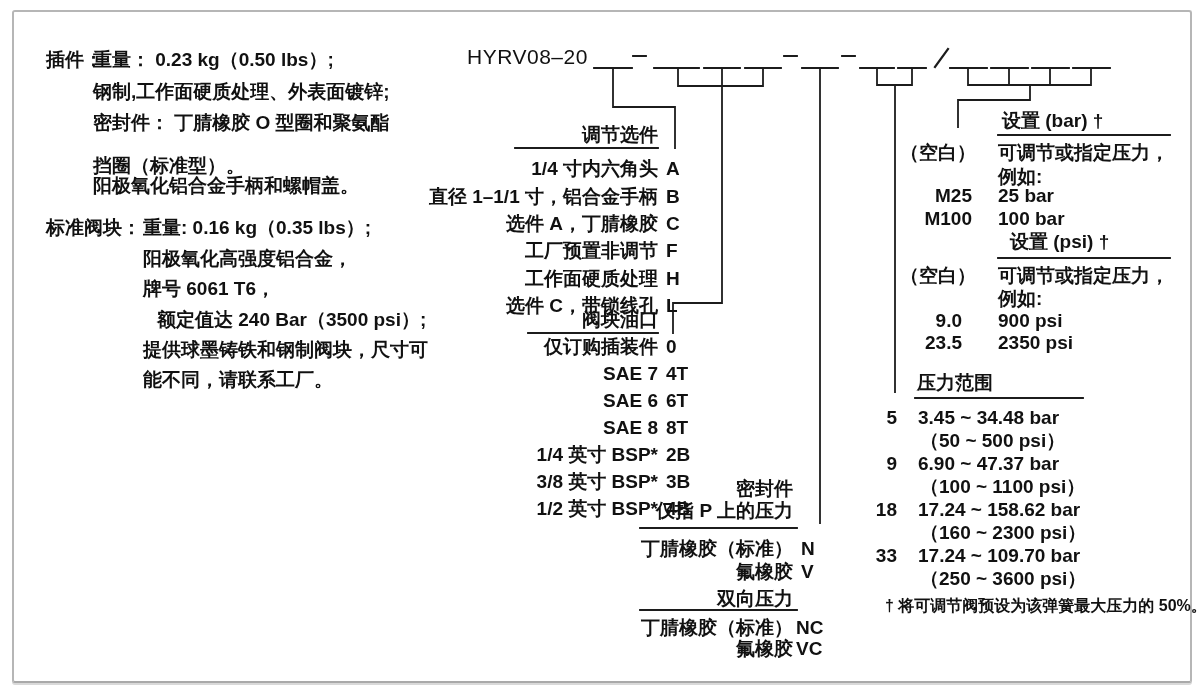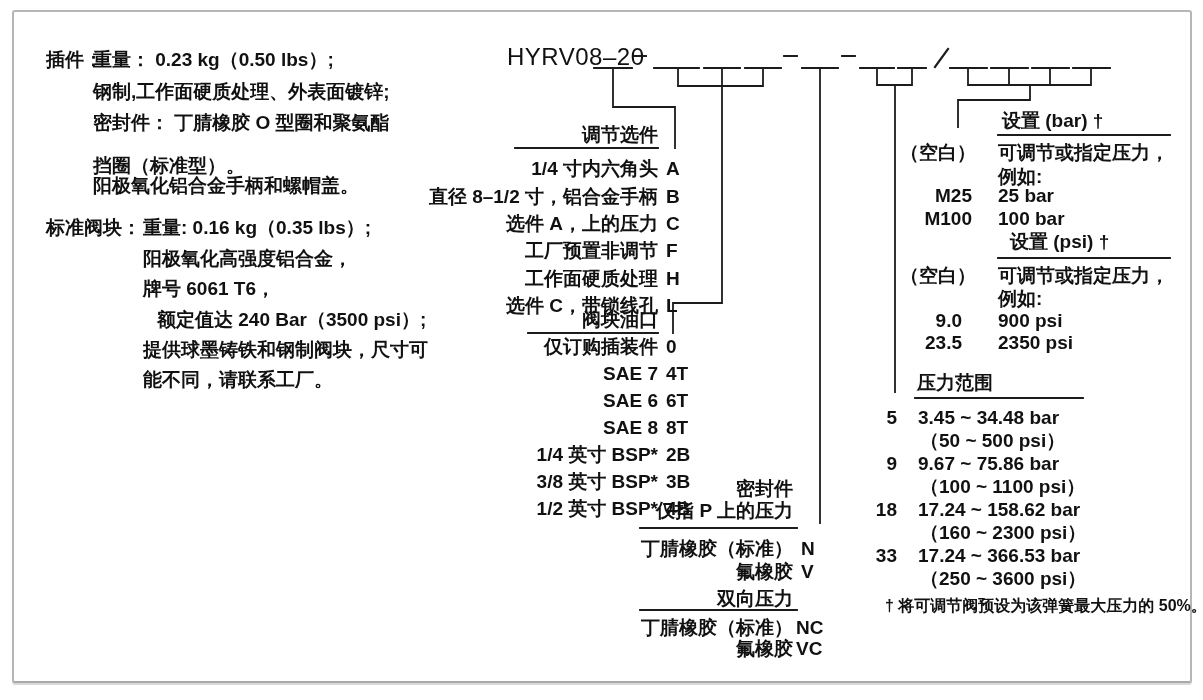--- a/index.html
+++ b/index.html
@@ -10,21 +10,21 @@
   .sheet {
     position:absolute; left:12px; top:10px; width:1176px; height:669px;
     border:2px solid #b6b6b6; border-bottom-color:#a9a9a9; border-radius:3px;
     box-shadow:0 2px 0 #d9d9d9; background:#ffffff;
   }
   .t {
     position:absolute; white-space:nowrap; color:#111;
     font-weight:700; font-size:19px; line-height:23px; height:23px;
   }
   .ra { text-align:right; }
-  .model { font-weight:400; font-size:24px; line-height:26px; height:26px; letter-spacing:0.5px;margin-left:40px; }
+  .model { font-weight:400; font-size:21px; line-height:26px; height:26px; letter-spacing:0.5px; }
   .fn { font-size:16px; line-height:20px; height:20px; }
   svg.lines { position:absolute; left:0; top:0; }
 </style>
 </head>
 <body>
 
 <div class="page">
   <div class="sheet"></div>
 
   <svg class="lines" width="1203" height="700" viewBox="0 0 1203 700">
@@ -65,23 +65,23 @@
     <span class="t" style="left:143px;top:338px">提供球墨铸铁和钢制阀块，尺寸可</span>
     <span class="t" style="left:143px;top:368px">能不同，请联系工厂。</span>
   </div>
 
   <span class="t model" style="left:467px;top:44px">HYRV08–20</span>
 
   <div>
     <span class="t ra" style="left:390px;top:123px;width:268px">调节选件</span>
     <span class="t ra" style="left:390px;top:157px;width:268px">1/4 寸内六角头</span>
     <span class="t" style="left:666px;top:157px">A</span>
-    <span class="t ra" style="left:390px;top:185px;width:268px">直径 8–1/2 寸，铝合金手柄</span>
+    <span class="t ra" style="left:390px;top:185px;width:268px">直径 1–1/1 寸，铝合金手柄</span>
     <span class="t" style="left:666px;top:185px">B</span>
-    <span class="t ra" style="left:390px;top:212px;width:268px">选件 A，上的压力</span>
+    <span class="t ra" style="left:390px;top:212px;width:268px">选件 A，丁腈橡胶</span>
     <span class="t" style="left:666px;top:212px">C</span>
     <span class="t ra" style="left:390px;top:239px;width:268px">工厂预置非调节</span>
     <span class="t" style="left:666px;top:239px">F</span>
     <span class="t ra" style="left:390px;top:267px;width:268px">工作面硬质处理</span>
     <span class="t" style="left:666px;top:267px">H</span>
     <span class="t ra" style="left:390px;top:294px;width:268px">选件 C，带锁线孔</span>
     <span class="t" style="left:666px;top:294px">L</span>
   </div>
 
   <div>
@@ -137,24 +137,24 @@
     <span class="t ra" style="left:880px;top:331px;width:82px">23.5</span>
     <span class="t" style="left:998px;top:331px">2350 psi</span>
   </div>
 
   <div>
     <span class="t" style="left:917px;top:371px">压力范围</span>
     <span class="t ra" style="left:862px;top:406px;width:35px">5</span>
     <span class="t" style="left:918px;top:406px">3.45 ~ 34.48 bar</span>
     <span class="t" style="left:920px;top:429px">（50 ~ 500 psi）</span>
     <span class="t ra" style="left:862px;top:452px;width:35px">9</span>
-    <span class="t" style="left:918px;top:452px">9.67 ~ 75.86 bar</span>
+    <span class="t" style="left:918px;top:452px">6.90 ~ 47.37 bar</span>
     <span class="t" style="left:920px;top:475px">（100 ~ 1100 psi）</span>
     <span class="t ra" style="left:862px;top:498px;width:35px">18</span>
     <span class="t" style="left:918px;top:498px">17.24 ~ 158.62 bar</span>
     <span class="t" style="left:920px;top:521px">（160 ~ 2300 psi）</span>
     <span class="t ra" style="left:862px;top:544px;width:35px">33</span>
-    <span class="t" style="left:918px;top:544px">17.24 ~ 366.53 bar</span>
+    <span class="t" style="left:918px;top:544px">17.24 ~ 109.70 bar</span>
     <span class="t" style="left:920px;top:567px">（250 ~ 3600 psi）</span>
   </div>
 
   <span class="t fn" style="left:885px;top:596px">† 将可调节阀预设为该弹簧最大压力的 50%。</span>
 </div>
 
 </body></html>

